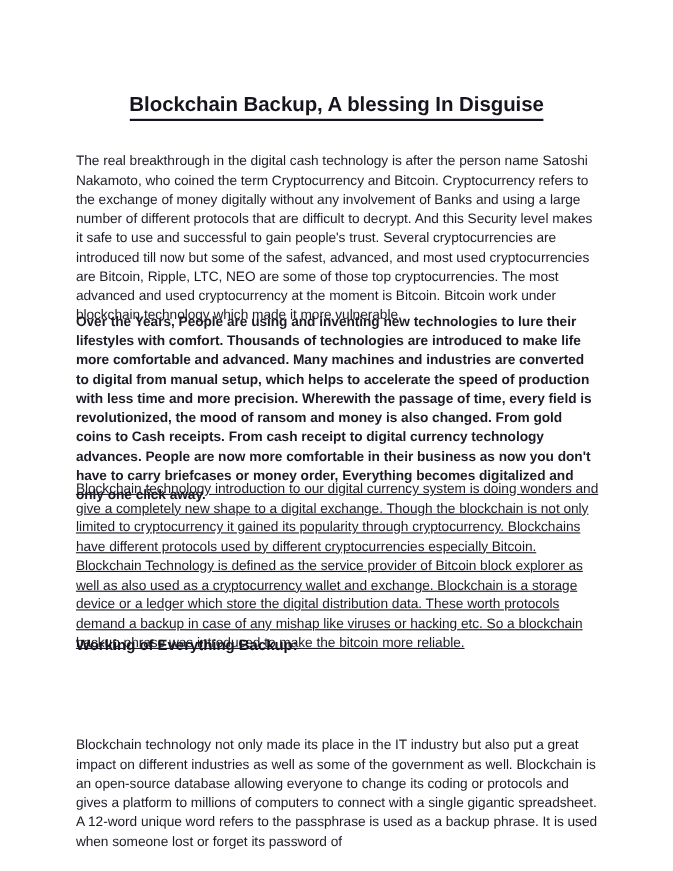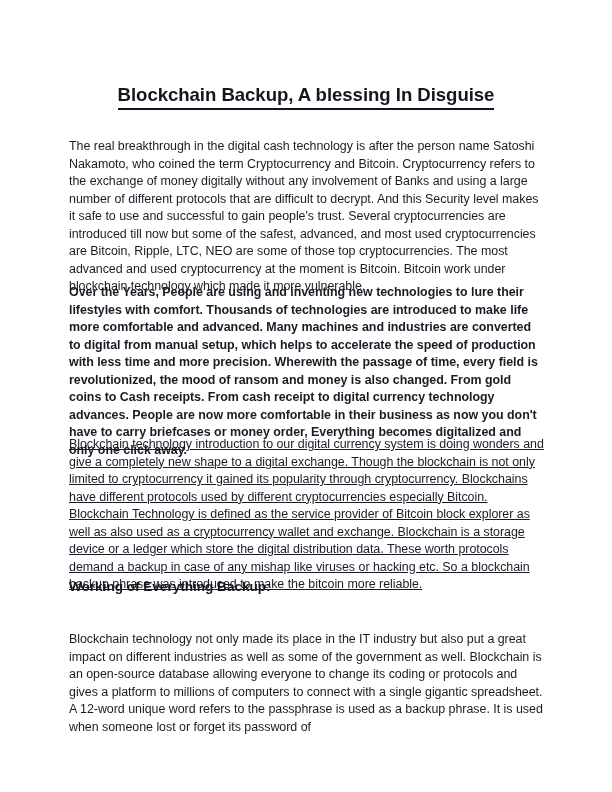--- a/index.html
+++ b/index.html
@@ -63,21 +63,21 @@
     font-size: 13.6px;
     line-height: 17.5px;
     font-weight: bold;
     color: #16161f;
     letter-spacing: -0.02px;
   }
   #p1 { top: 138px; }
   #p2 { top: 284px; font-weight: bold; }
   #p3 { top: 436px; text-decoration: underline; }
   #h1 { top: 578px; }
-  #p4 { top: 631px; }
+  #p4 { top: 669px; }
 </style>
 </head>
 <body>
 
 <div class="page">
 
   <h1 class="doc-title"><span class="title-text">Blockchain Backup, A blessing In Disguise</span></h1>
 
   <div class="body-block" id="p1">
     <p class="para">The real breakthrough in the digital cash technology is after the person name Satoshi Nakamoto, who coined the term Cryptocurrency and Bitcoin. Cryptocurrency refers to the exchange of money digitally without any involvement of Banks and using a large number of different protocols that are difficult to decrypt. And this Security level makes it safe to use and successful to gain people's trust. Several cryptocurrencies are introduced till now but some of the safest, advanced, and most used cryptocurrencies are Bitcoin, Ripple, LTC, NEO are some of those top cryptocurrencies. The most advanced and used cryptocurrency at the moment is Bitcoin. Bitcoin work under blockchain technology which made it more vulnerable.</p>

